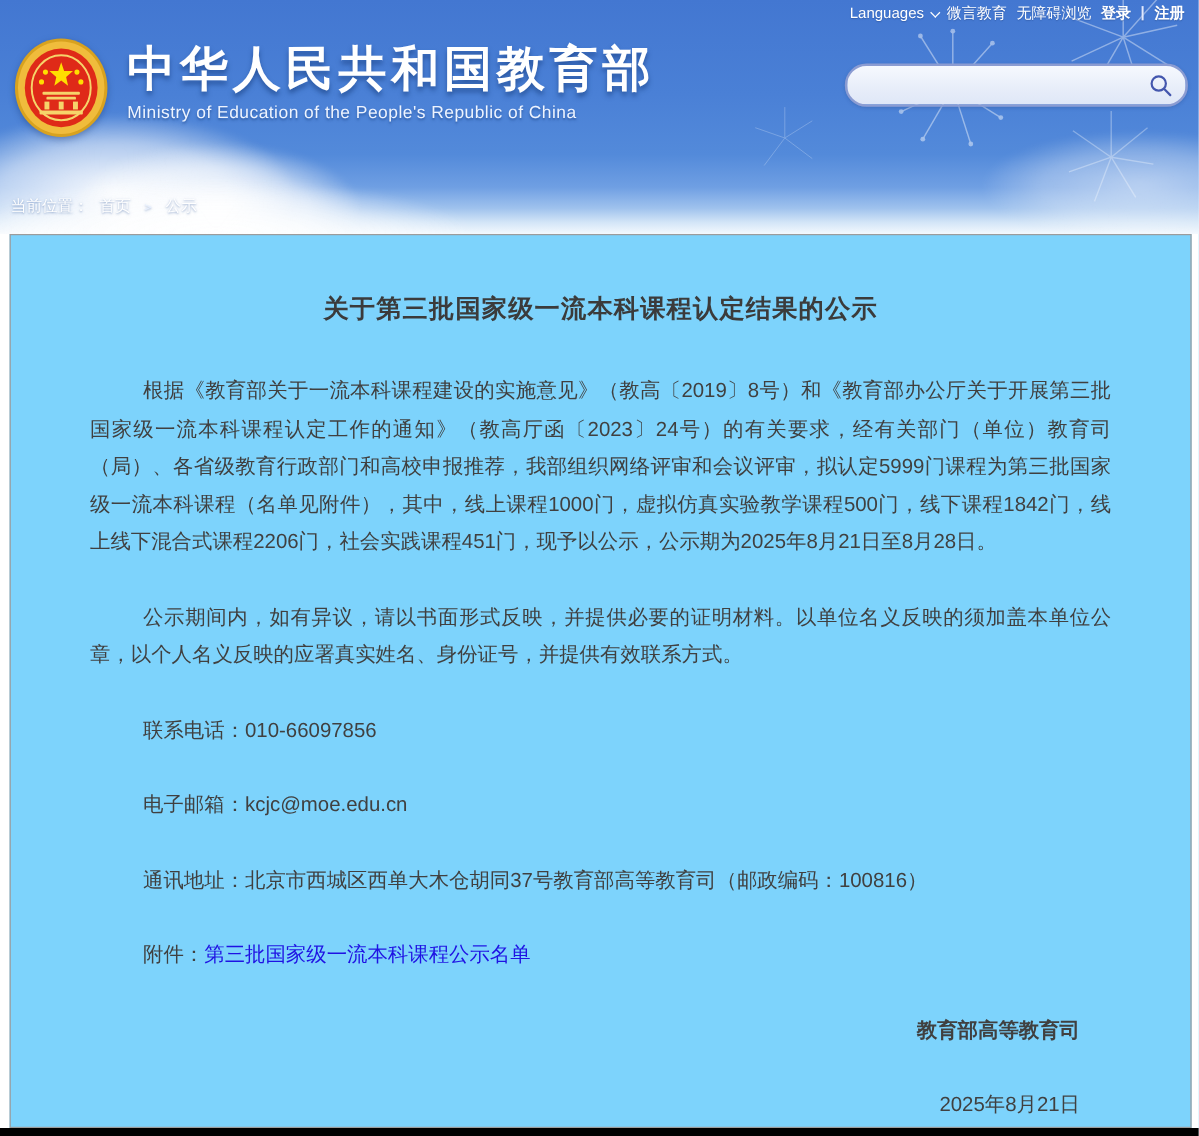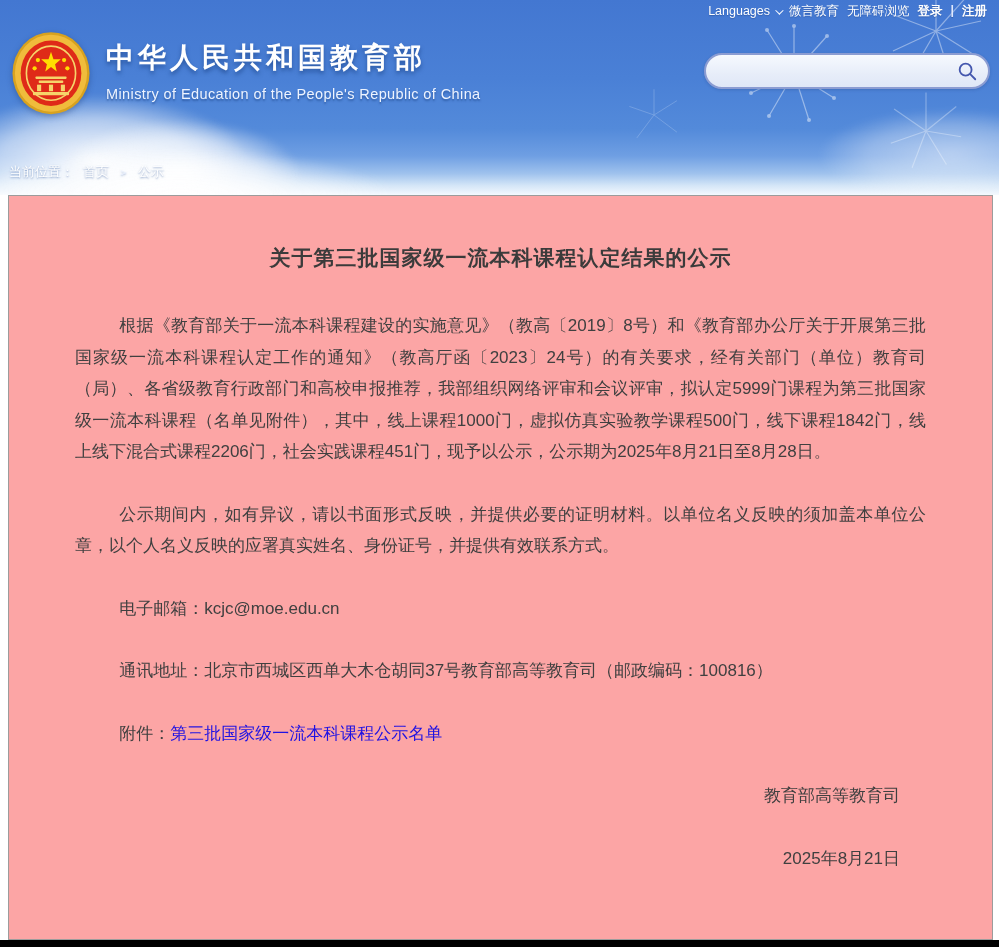--- a/index.html
+++ b/index.html
@@ -44,21 +44,21 @@
   .chev { display:inline-block; width:6px; height:6px;
     border-right:1.5px solid #fff; border-bottom:1.5px solid #fff;
     transform: rotate(45deg) translateY(-2px); margin-left:5px; }
   .tsep { color:#dfe8ff; }
 
   
   .brand { position:absolute; left:10px; top:30px; display:flex; align-items:flex-start; z-index:4; }
   .emblem { width:82px; height:88px; flex:0 0 auto; filter: drop-shadow(0 2px 3px rgba(20,50,110,.4)); }
   .titles { margin-left:14px; padding-top:6px; }
   .site-title {
-    font-size:28px; font-weight:bold; color:#ffffff; letter-spacing:4px;
+    font-size:40px; font-weight:bold; color:#ffffff; letter-spacing:4px;
     text-shadow: 0 3px 4px rgba(16,52,115,.55);
     line-height:44px; white-space:nowrap;
   }
   .site-subtitle {
     margin-top:6px; font-size:14.5px; color:#eef4ff; letter-spacing:.4px;
     text-shadow: 0 2px 2px rgba(16,52,115,.5); white-space:nowrap;
   }
 
   
   .search {
@@ -81,41 +81,41 @@
     display:flex; align-items:center; gap:9px;
     font-size:13px; color:#ffffff;
     text-shadow: 0 1px 2px rgba(40,80,150,.55);
   }
   .breadcrumb a { color:#ffffff; text-decoration:none; cursor:pointer; }
   .bsep { font-size:11px; color:#e8f0ff; }
 
   
   .panel {
     position:absolute; left:8px; top:195px; width:985px; height:745px;
-    background:#fca5a5; border:1px solid #9c9c9c;
+    background:#7dd3fc; border:1px solid #9c9c9c;
     padding: 48px 66px 0 66px;
     color:#404040;
   }
   .article-title {
     margin:0 0 38px 0; text-align:center;
     font-size:21px; font-weight:bold; color:#3b3b3b; letter-spacing:1px;
     line-height:28px;
   }
   .para, .contact-line {
     font-size:17px; line-height:31.5px; margin:0 0 31px 0;
     text-align:justify;
   }
   .para { text-indent:2.6em; }
   .contact-line { text-indent:2.6em; white-space:nowrap; overflow:visible; }
   .att-link { color:#1f12e3; cursor:pointer; }
   .sig-line, .date-line {
     font-size:17px; line-height:31.5px; margin:0 0 31px 0;
     text-align:right; padding-right:26px; color:#404040;
   }
-  .sig-line { margin-top:2px; }
+  .sig-line { margin-top:2px;font-weight:bold; }
 
   .bottombar { position:absolute; left:0; bottom:0; width:999px; height:7px; background:#000000; }
 </style>
 </head>
 <body>
 
 <div class="site-header">
 
   <div class="cloud c1"></div>
   <div class="cloud c2"></div>
@@ -234,20 +234,23 @@
   </div>
 </div>
 
 <div class="panel">
   <h1 class="article-title">关于第三批国家级一流本科课程认定结果的公示</h1>
 
   <p class="para">根据《教育部关于一流本科课程建设的实施意见》（教高〔2019〕8号）和《教育部办公厅关于开展第三批国家级一流本科课程认定工作的通知》（教高厅函〔2023〕24号）的有关要求，经有关部门（单位）教育司（局）、各省级教育行政部门和高校申报推荐，我部组织网络评审和会议评审，拟认定5999门课程为第三批国家级一流本科课程（名单见附件），其中，线上课程1000门，虚拟仿真实验教学课程500门，线下课程1842门，线上线下混合式课程2206门，社会实践课程451门，现予以公示，公示期为2025年8月21日至8月28日。</p>
   <p class="para">公示期间内，如有异议，请以书面形式反映，并提供必要的证明材料。以单位名义反映的须加盖本单位公章，以个人名义反映的应署真实姓名、身份证号，并提供有效联系方式。</p>
 
   <p class="contact-line">
+    <span>联系电话：</span><span>010-66097856</span>
+  </p>
+  <p class="contact-line">
     <span>电子邮箱：</span><span>kcjc@moe.edu.cn</span>
   </p>
   <p class="contact-line">
     <span>通讯地址：</span><span>北京市西城区西单大木仓胡同37号教育部高等教育司（邮政编码：100816）</span>
   </p>
 
   <p class="contact-line">
     <span>附件：</span><a class="att-link">第三批国家级一流本科课程公示名单</a>
   </p>
 

